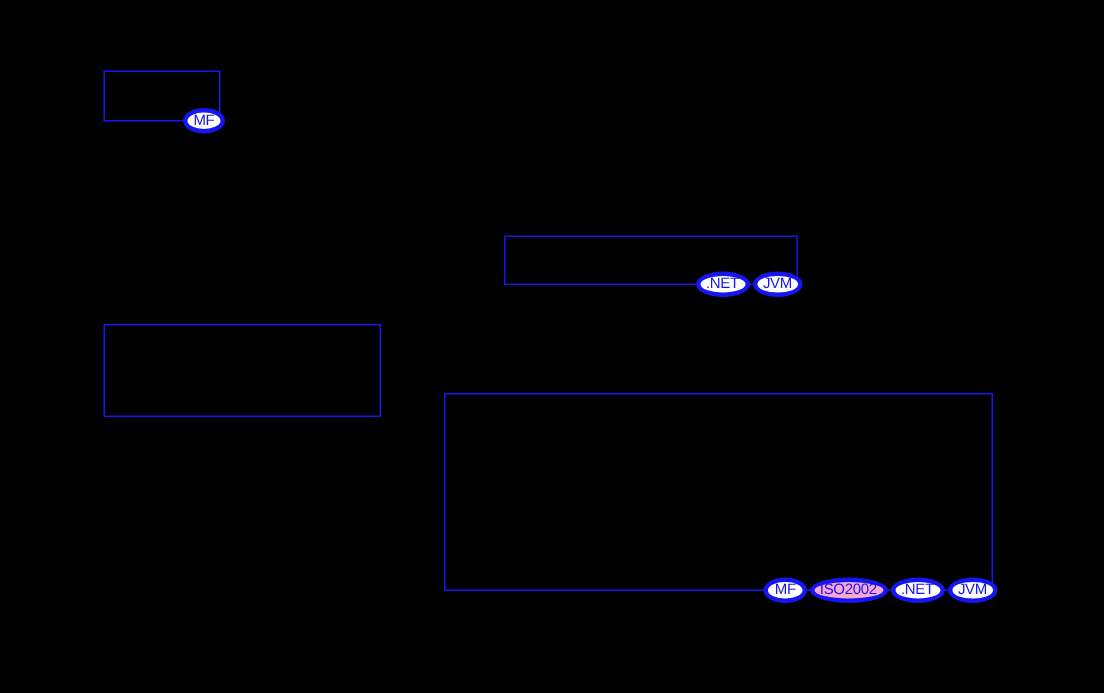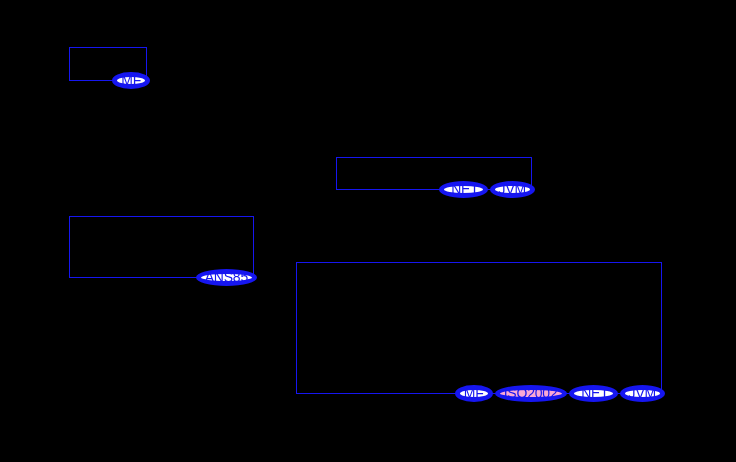--- a/index.html
+++ b/index.html
@@ -32,47 +32,44 @@
   }
   .badge {
     display: inline-flex;
     align-items: center;
     justify-content: center;
     height: 17px;
     padding: 0 4px;
     min-width: 22px;
     box-sizing: border-box;
     background: #ffffff;
-    border: 5px solid #6d28d9;
+    border: 3px solid #6d28d9;
     border-radius: 50% / 50%;
     color: #1616f0;
-    font-size: 14px;
+    font-size: 10px;
     line-height: 9px;
     letter-spacing: -0.2px;
     white-space: nowrap;
     font-family: "Liberation Sans", sans-serif;
   }
 </style>
 </head>
 <body>
 
 <div id="canvas" style="width: 736px; height: 462px; background: rgb(0, 0, 0);">
     <div class="node" style="left: 69px; top: 47px; width: 78px; height: 34px; border-color: rgb(22, 22, 240);"></div>
     <div class="badge-row" style="top: 72px; left: 0px; width: 150px; justify-content: flex-end;">
       <span class="badge" style="background: rgb(255, 255, 255); color: rgb(22, 22, 240); border-color: rgb(22, 22, 240);">MF</span>
     </div>
     <div class="node" style="left: 336px; top: 157px; width: 196px; height: 33px; border-color: rgb(22, 22, 240);"></div>
     <div class="badge-row" style="top: 181px; left: 0px; width: 535px; justify-content: flex-end;">
       <span class="badge" style="background: rgb(255, 255, 255); color: rgb(22, 22, 240); border-color: rgb(22, 22, 240);">.NET</span>
       <span class="badge" style="background: rgb(255, 255, 255); color: rgb(22, 22, 240); border-color: rgb(22, 22, 240);">JVM</span>
     </div>
     <div class="node" style="left: 69px; top: 216px; width: 185px; height: 62px; border-color: rgb(22, 22, 240);"></div>
-    <div class="badge-row" style="top: 269px; left: 0px; width: 257px; justify-content: flex-end;">
-      <span class="badge" style="background: rgb(255, 255, 255); color: rgb(22, 22, 240); border-color: rgb(22, 22, 240);">ANS85</span>
-    </div>
     <div class="node" style="left: 296px; top: 262px; width: 366px; height: 132px; border-color: rgb(22, 22, 240);"></div>
     <div class="badge-row" style="top: 385px; left: 0px; width: 665px; justify-content: flex-end;">
       <span class="badge" style="background: rgb(255, 255, 255); color: rgb(22, 22, 240); border-color: rgb(22, 22, 240);">MF</span>
       <span class="badge" style="background: #f9a8d4; color: rgb(22, 22, 240); border-color: rgb(22, 22, 240);">ISO2002</span>
       <span class="badge" style="background: rgb(255, 255, 255); color: rgb(22, 22, 240); border-color: rgb(22, 22, 240);">.NET</span>
       <span class="badge" style="background: rgb(255, 255, 255); color: rgb(22, 22, 240); border-color: rgb(22, 22, 240);">JVM</span>
     </div>
   </div>
 
 </body></html>

